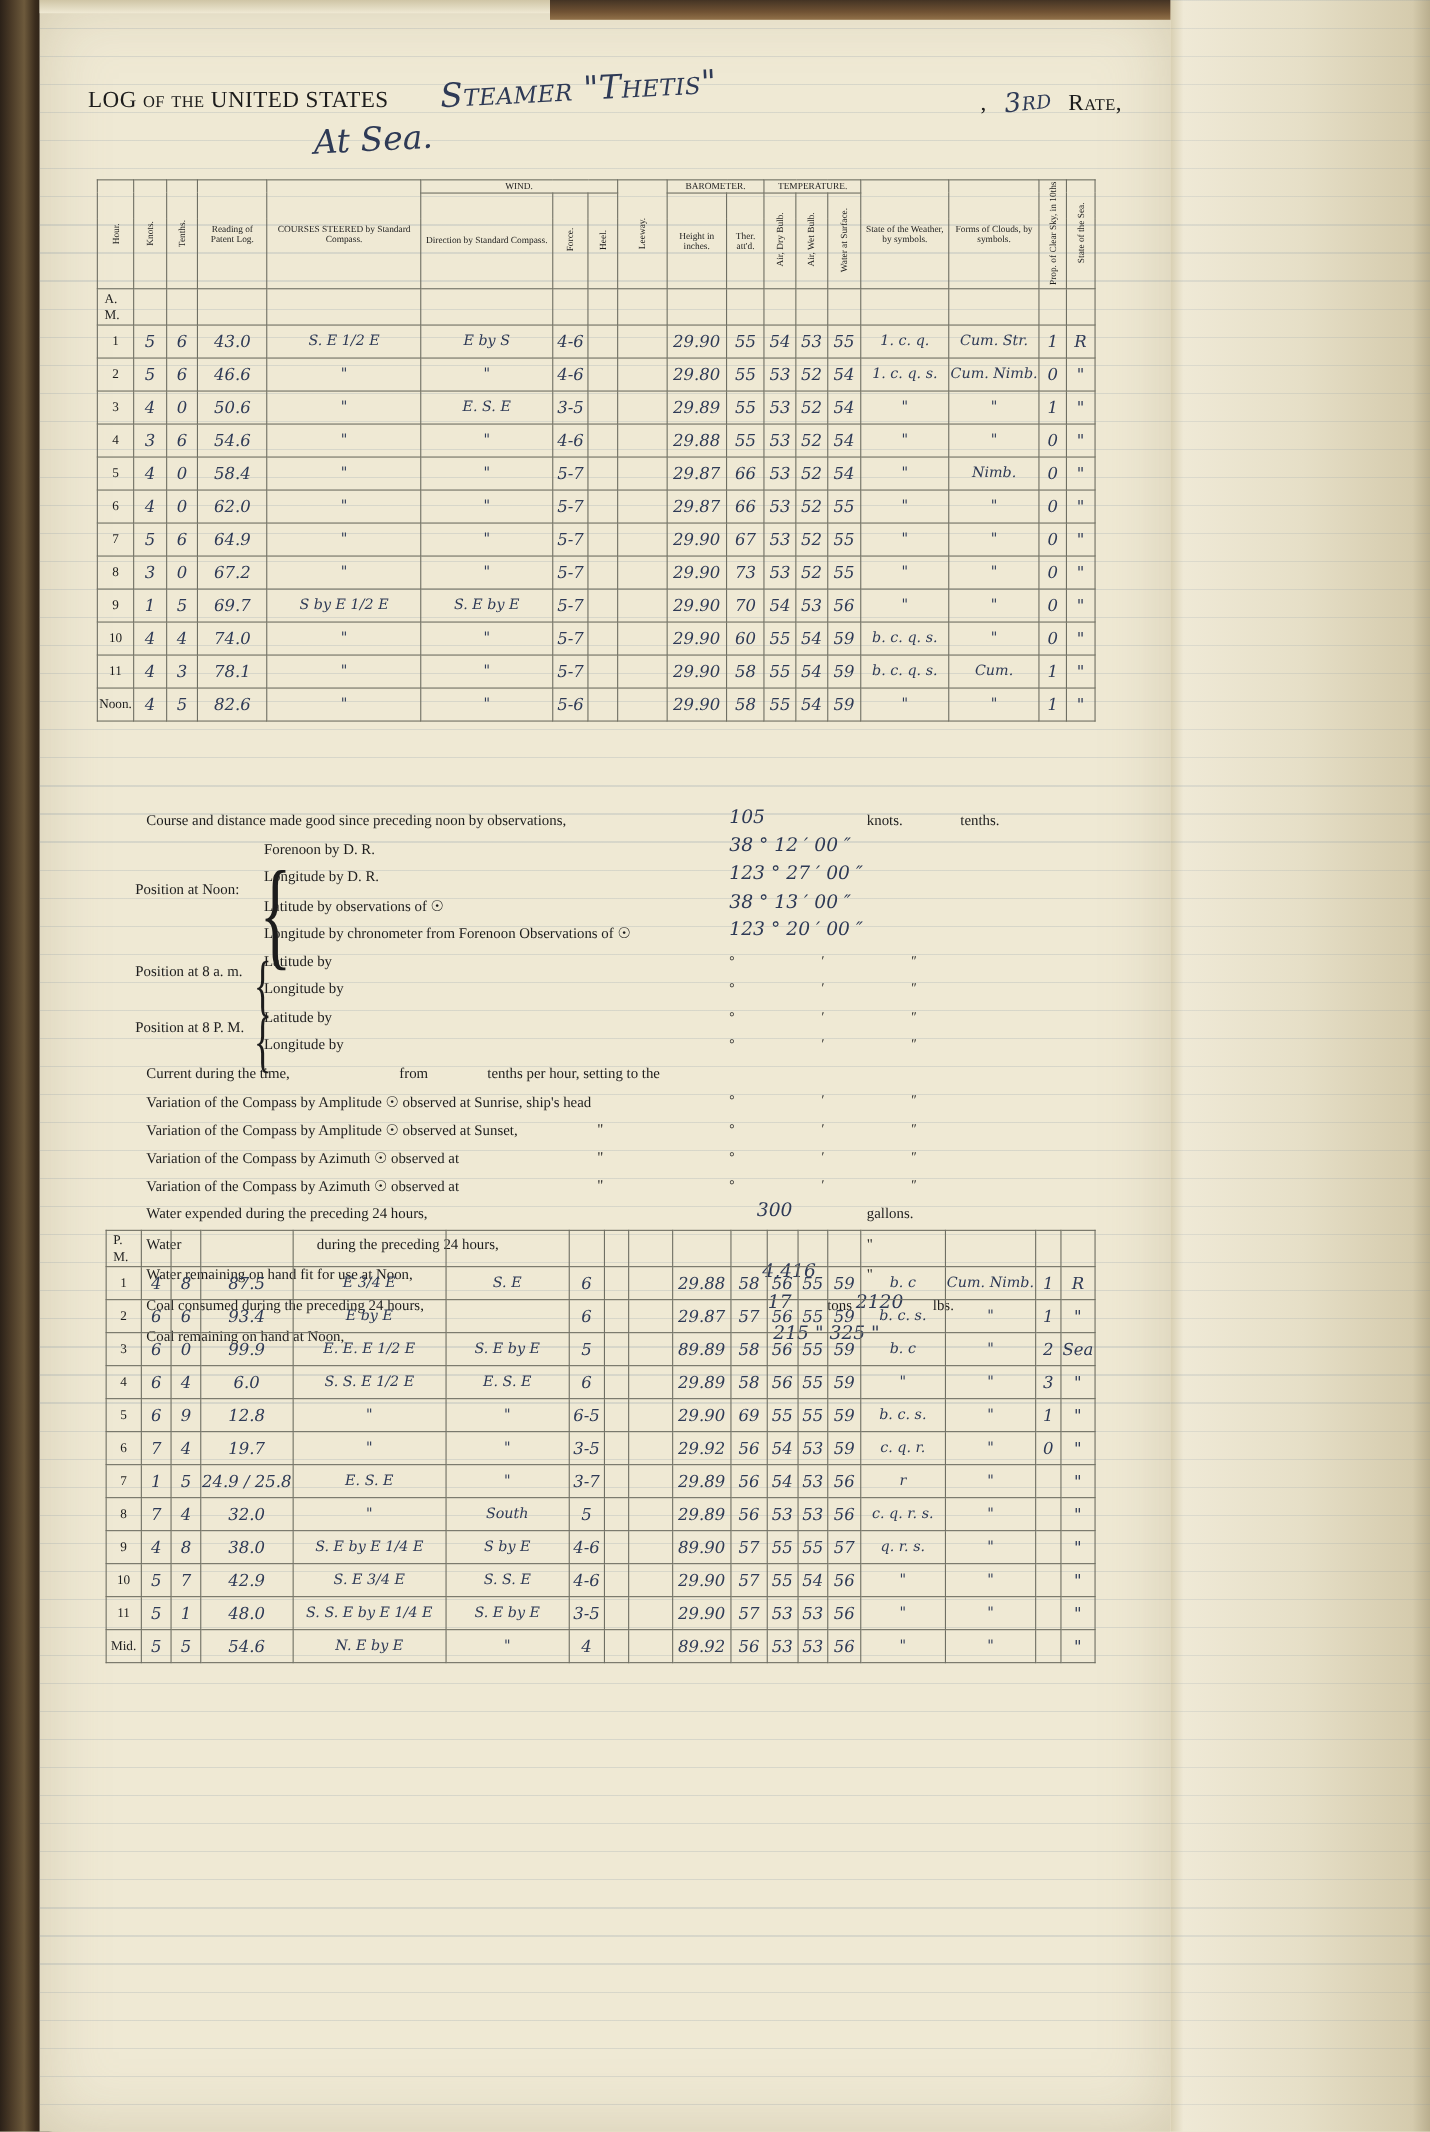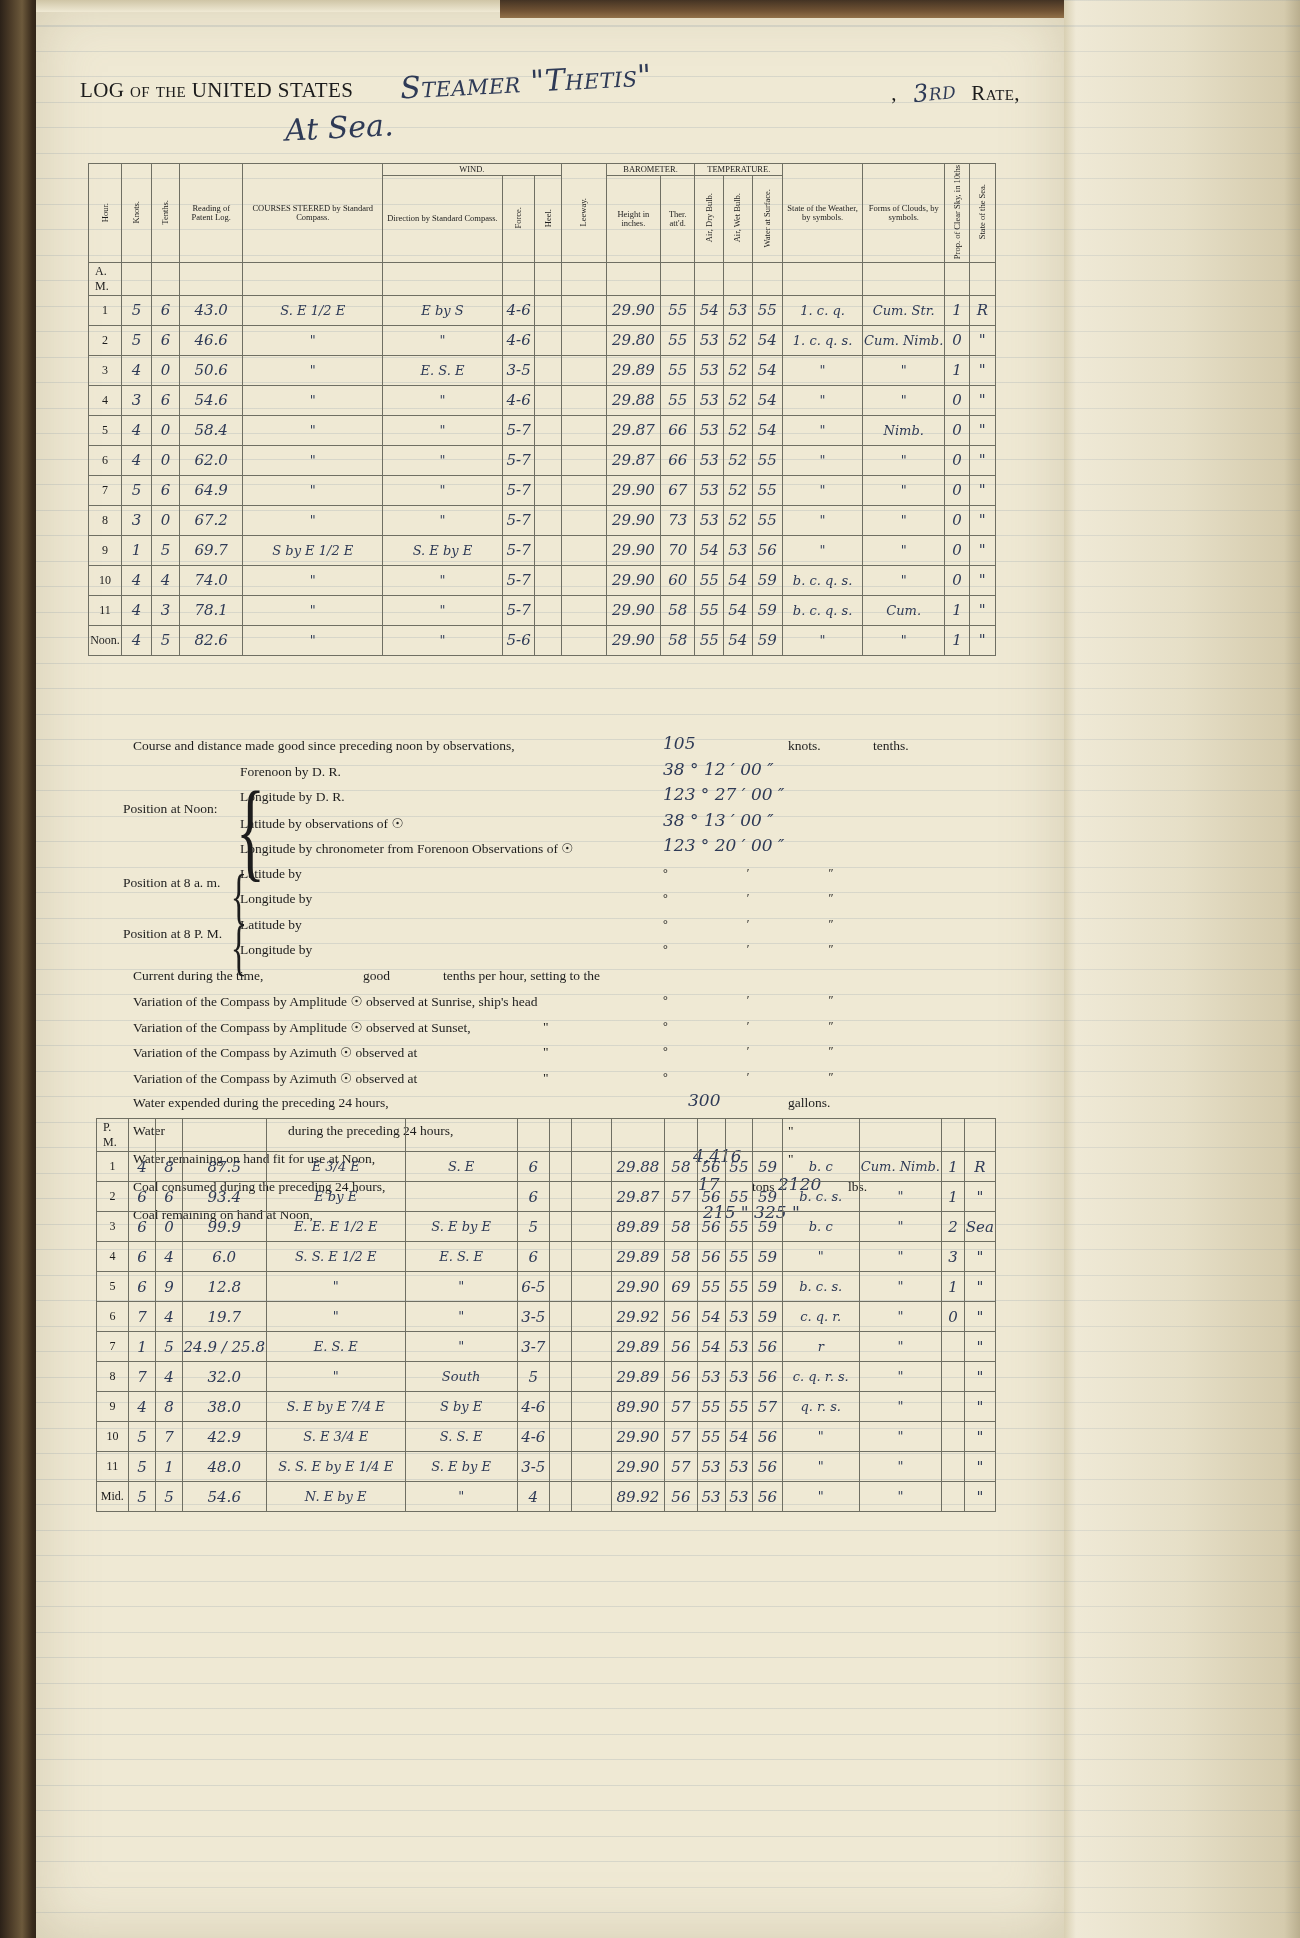--- a/index.html
+++ b/index.html
@@ -464,21 +464,21 @@
       <span class="degs">° ′ ″</span>
       </div>
     <div class="mrow">
         <span class="mlabel ind">Longitude by</span>
       <span class="degs">° ′ ″</span>
       </div>
   </div>
 
   <div class="mrow">
     <span class="mlabel">Current during the time,</span>
-    <span class="munit" style="left:275px">good</span>
+    <span class="munit" style="left:275px">from</span>
     <span class="munit" style="left:355px">tenths per hour, setting to the</span>
   </div>
 
   <div class="mrow">
     <span class="mlabel">Variation of the Compass by Amplitude ☉ observed at Sunrise, ship's head</span>
     <span class="degs">° ′ ″</span>
   </div>
   <div class="mrow">
     <span class="mlabel">Variation of the Compass by Amplitude ☉ observed at Sunset,</span>
     <span class="munit" style="left:455px">"</span>
@@ -703,21 +703,21 @@
         <td class="cell small" style="width: 78px;">c. q. r. s.</td>
         <td class="cell small" style="width: 62px;">"</td>
         <td class="cell" style="width: 22px;"></td>
         <td class="cell" style="width: 24px;">"</td>
       </tr>
       <tr>
         <td class="hourcell" style="width: 30px;">9</td>
         <td class="cell" style="width: 28px;">4</td>
         <td class="cell" style="width: 26px;">8</td>
         <td class="cell" style="width: 62px;">38.0</td>
-        <td class="cell small" style="width: 140px;">S. E by E 7/4 E</td>
+        <td class="cell small" style="width: 140px;">S. E by E 1/4 E</td>
         <td class="cell small" style="width: 120px;">S by E</td>
         <td class="cell" style="width: 30px;">4-6</td>
         <td class="cell" style="width: 24px;"></td>
         <td class="cell" style="width: 44px;"></td>
         <td class="cell" style="width: 52px;">89.90</td>
         <td class="cell" style="width: 32px;">57</td>
         <td class="cell" style="width: 26px;">55</td>
         <td class="cell" style="width: 26px;">55</td>
         <td class="cell" style="width: 28px;">57</td>
         <td class="cell small" style="width: 78px;">q. r. s.</td>

